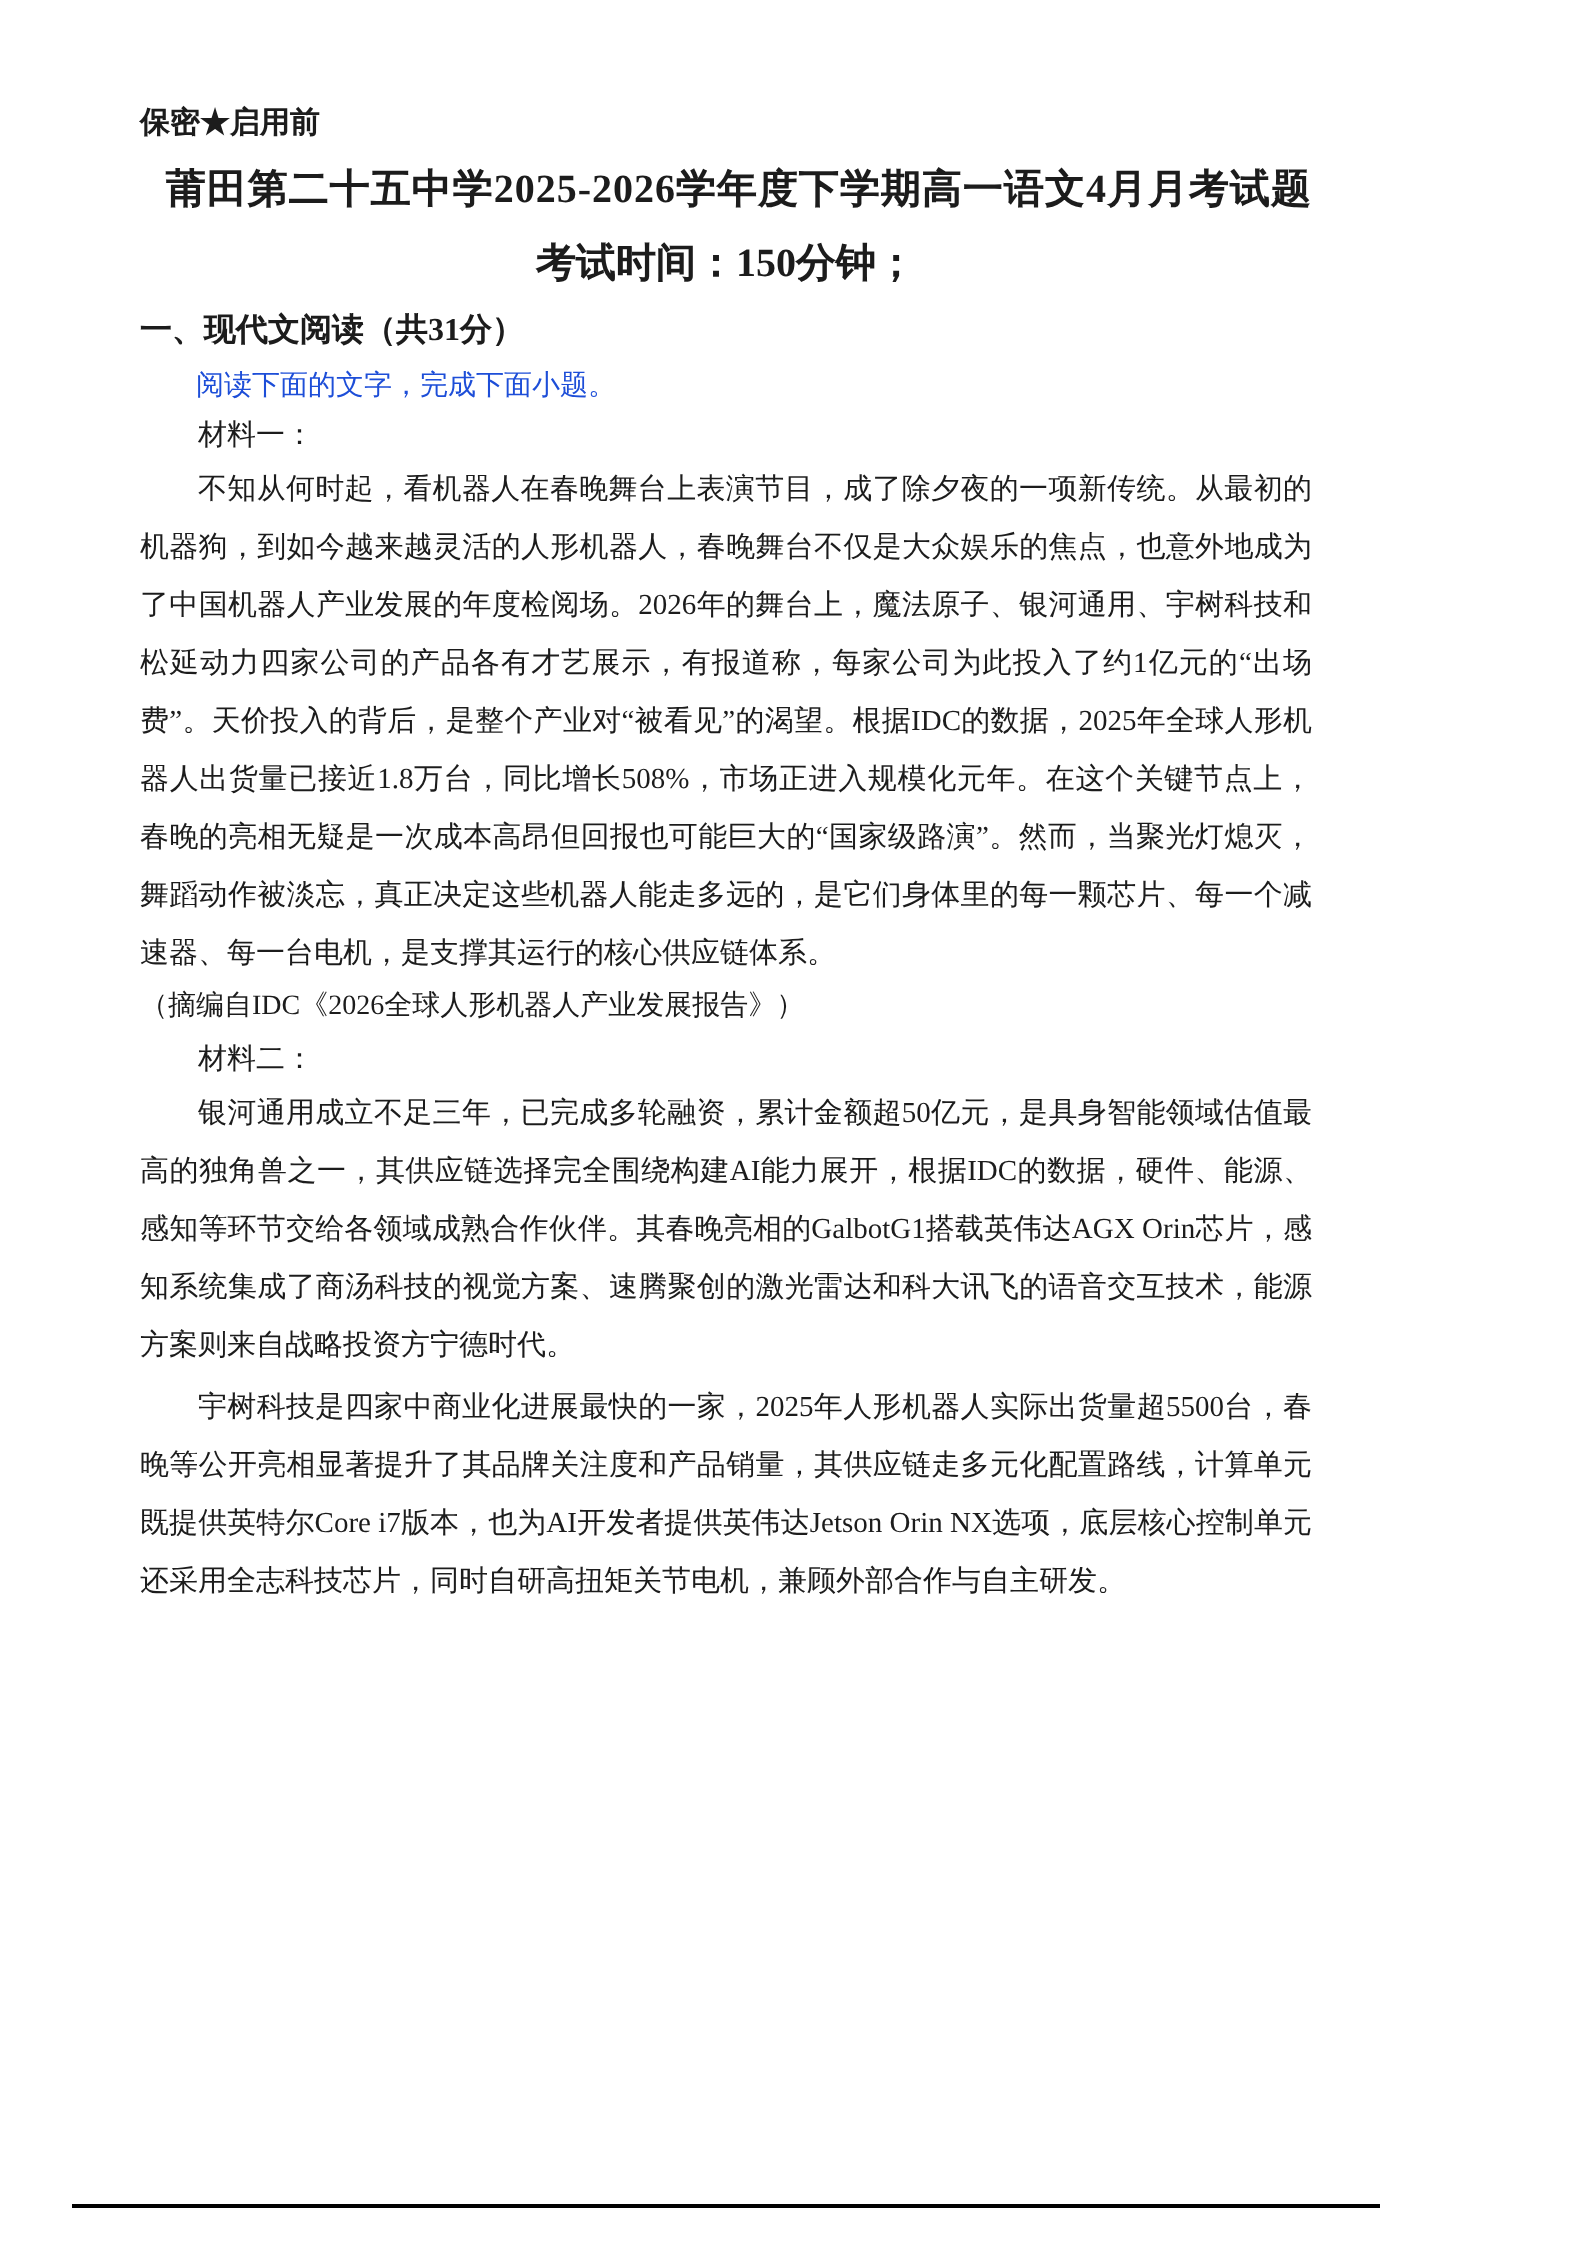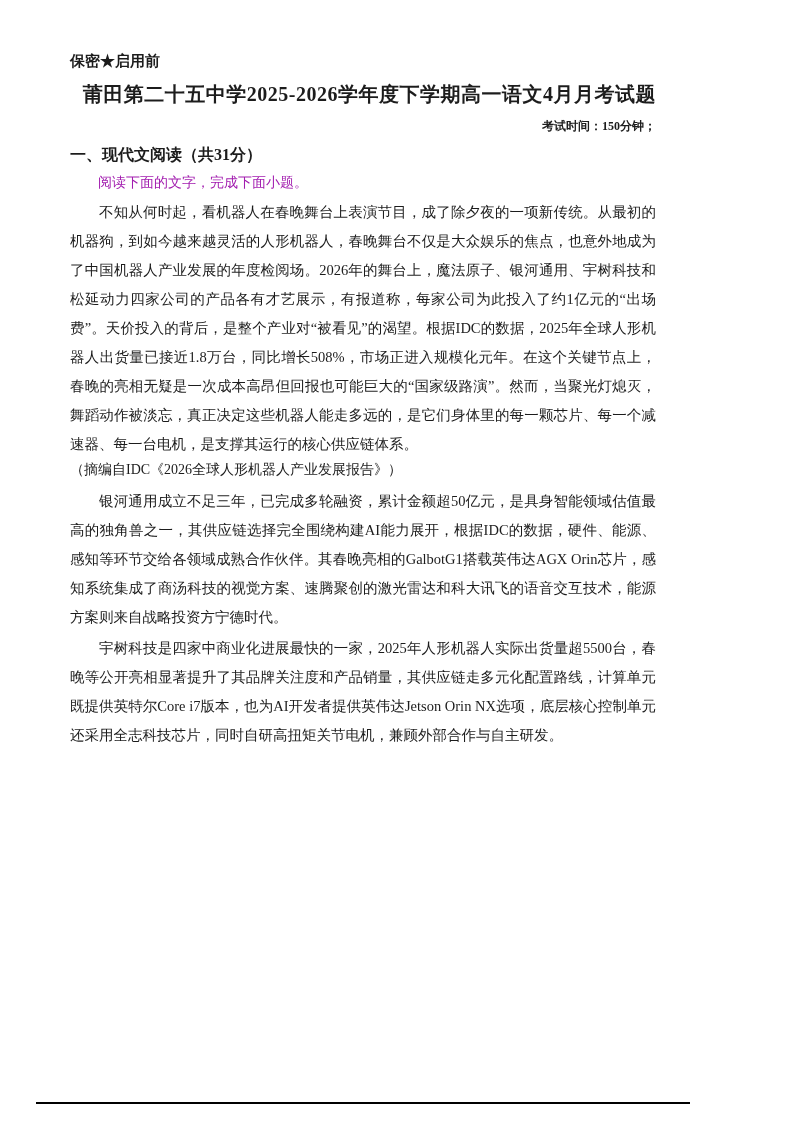--- a/index.html
+++ b/index.html
@@ -28,41 +28,41 @@
     margin: 0 0 10px 0;
   }
   .doc-title {
     font-size: 20px;
     font-weight: bold;
     text-align: right;
     margin: 4px 0 10px 0;
     letter-spacing: 0.5px;
   }
   .exam-time {
-    font-size: 12px;
+    font-size: 20px;
     font-weight: bold;
-    text-align: right;
+    text-align: center;
     margin: 0 0 0 0;
   }
   .section-heading {
     font-size: 16px;
     font-weight: bold;
     margin: 10px 0 8px 0;
   }
   .subsection-heading {
     font-size: 16px;
     font-weight: bold;
     margin: 0 0 10px 0;
     text-indent: 2em;
   }
   .instruction {
     font-size: 14px;
     margin: 0 0 6px 0;
     text-indent: 2em;
-    color: #a21caf;
+    color: #1d4ed8;
   }
   .material-label {
     font-size: 14.5px;
     margin: 0 0 4px 0;
     text-indent: 2em;
   }
   .body-para {
     font-size: 14.5px;
     line-height: 2.0;
     text-align: justify;
@@ -92,25 +92,27 @@
 
   <h1 class="doc-title">莆田第二十五中学2025-2026学年度下学期高一语文4月月考试题</h1>
 
   <p class="exam-time">考试时间：150分钟；</p>
 
   <h2 class="section-heading">一、现代文阅读（共31分）</h2>
 
 
   <p class="instruction">阅读下面的文字，完成下面小题。</p>
 
+  <p class="material-label">材料一：</p>
 
   <p class="body-para">不知从何时起，看机器人在春晚舞台上表演节目，成了除夕夜的一项新传统。从最初的机器狗，到如今越来越灵活的人形机器人，春晚舞台不仅是大众娱乐的焦点，也意外地成为了中国机器人产业发展的年度检阅场。2026年的舞台上，魔法原子、银河通用、宇树科技和松延动力四家公司的产品各有才艺展示，有报道称，每家公司为此投入了约1亿元的“出场费”。天价投入的背后，是整个产业对“被看见”的渴望。根据IDC的数据，2025年全球人形机器人出货量已接近1.8万台，同比增长508%，市场正进入规模化元年。在这个关键节点上，春晚的亮相无疑是一次成本高昂但回报也可能巨大的“国家级路演”。然而，当聚光灯熄灭，舞蹈动作被淡忘，真正决定这些机器人能走多远的，是它们身体里的每一颗芯片、每一个减速器、每一台电机，是支撑其运行的核心供应链体系。</p>
 
   <p class="source-line">（摘编自IDC《2026全球人形机器人产业发展报告》）</p>
 
+  <p class="material-label">材料二：</p>
 
 
 
   <p class="body-para">银河通用成立不足三年，已完成多轮融资，累计金额超50亿元，是具身智能领域估值最高的独角兽之一，其供应链选择完全围绕构建AI能力展开，根据IDC的数据，硬件、能源、感知等环节交给各领域成熟合作伙伴。其春晚亮相的GalbotG1搭载英伟达AGX Orin芯片，感知系统集成了商汤科技的视觉方案、速腾聚创的激光雷达和科大讯飞的语音交互技术，能源方案则来自战略投资方宁德时代。</p>
 
   <p class="body-para">宇树科技是四家中商业化进展最快的一家，2025年人形机器人实际出货量超5500台，春晚等公开亮相显著提升了其品牌关注度和产品销量，其供应链走多元化配置路线，计算单元既提供英特尔Core i7版本，也为AI开发者提供英伟达Jetson Orin NX选项，底层核心控制单元还采用全志科技芯片，同时自研高扭矩关节电机，兼顾外部合作与自主研发。</p>
 
   <div class="page-bottom-line"></div>
 
 </div>

